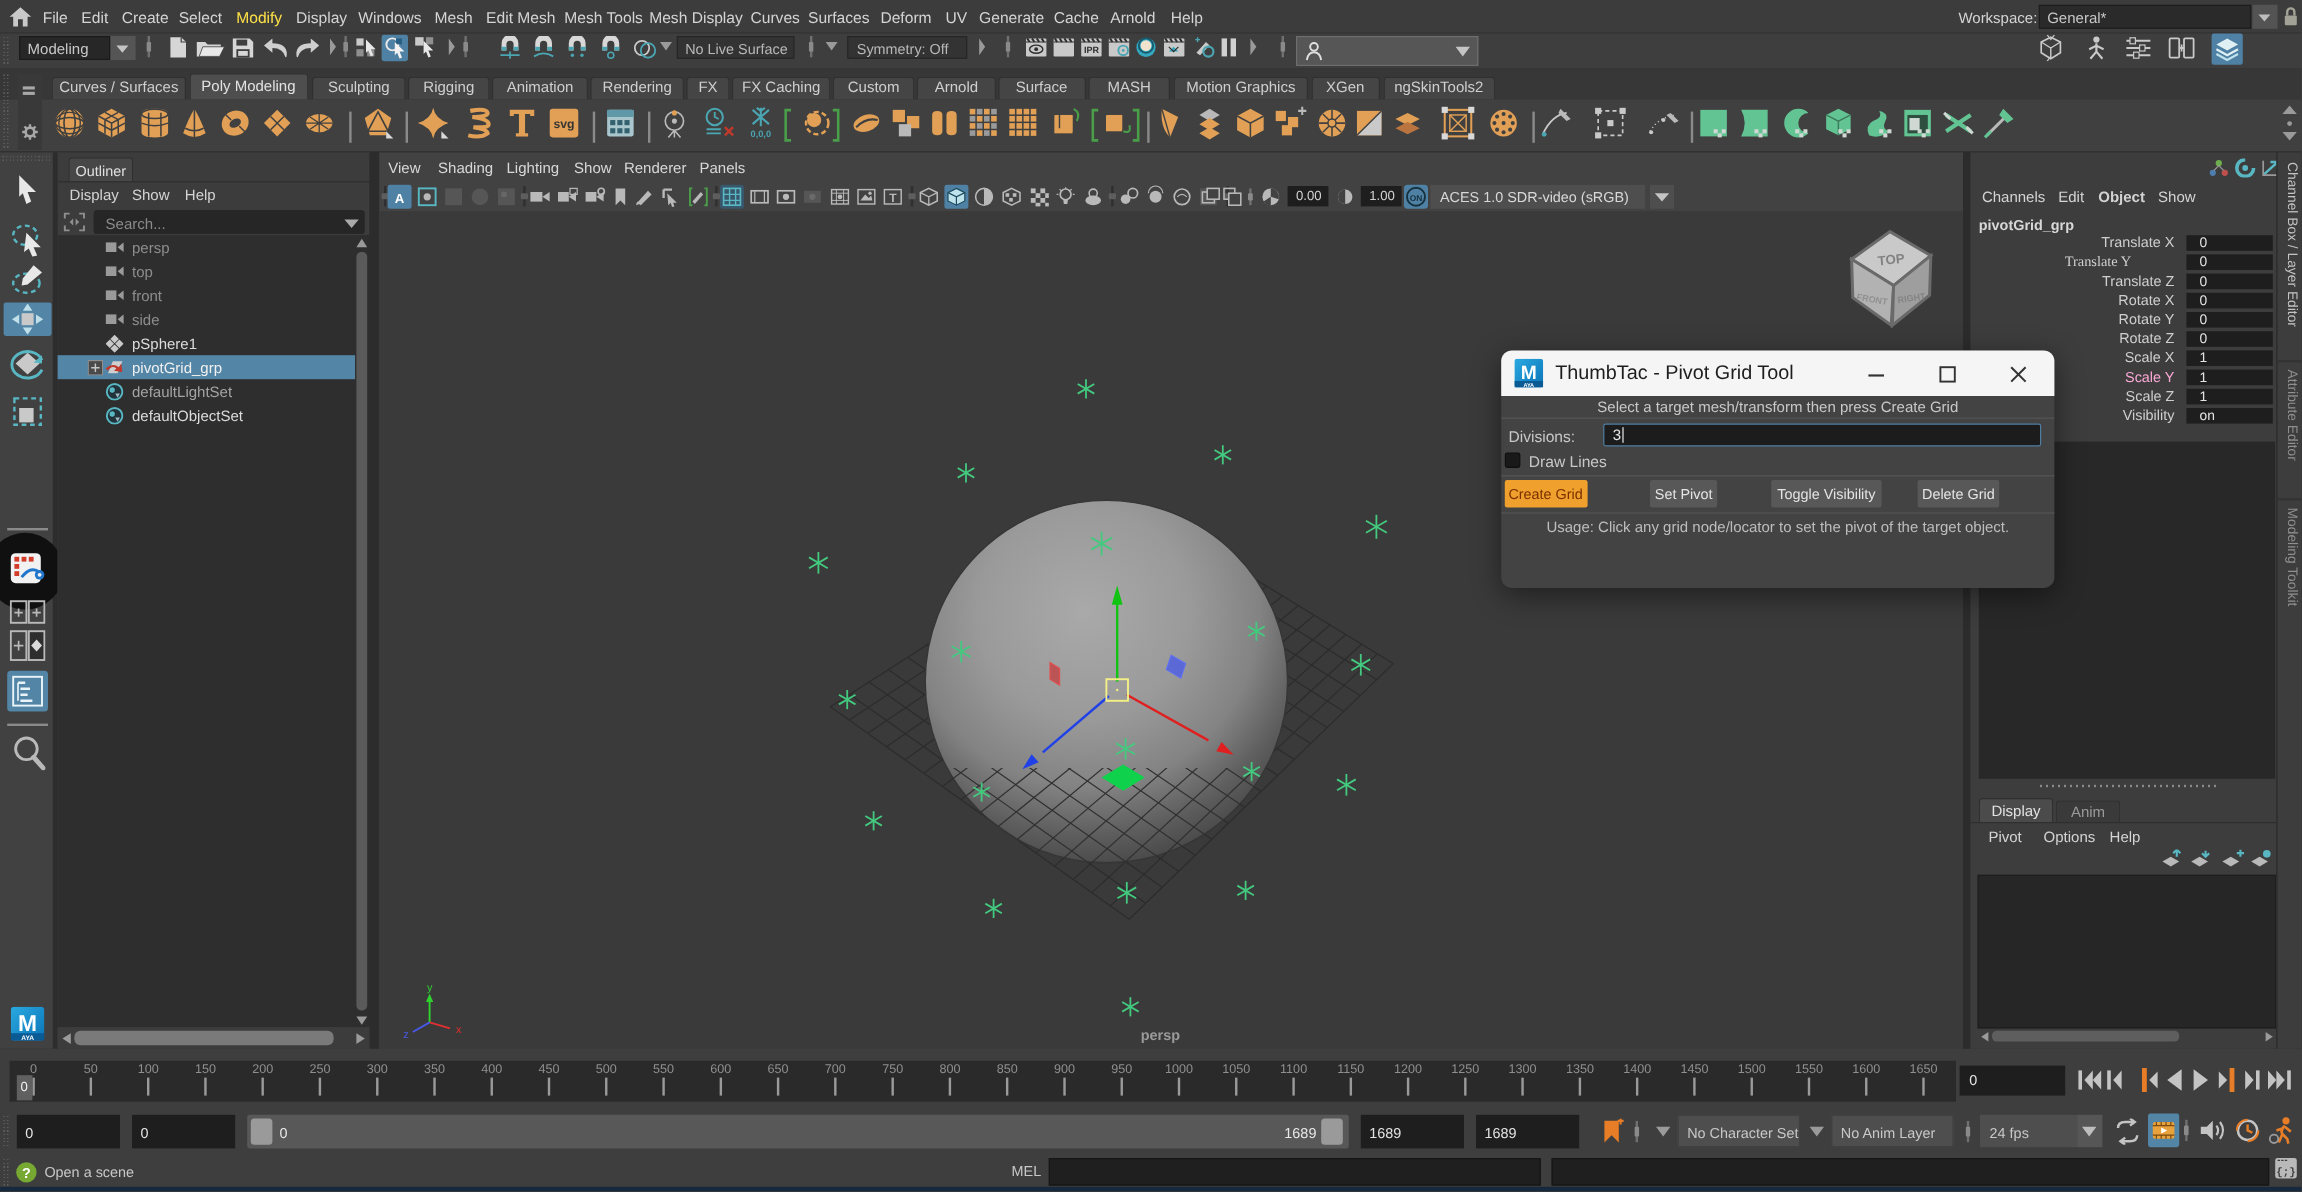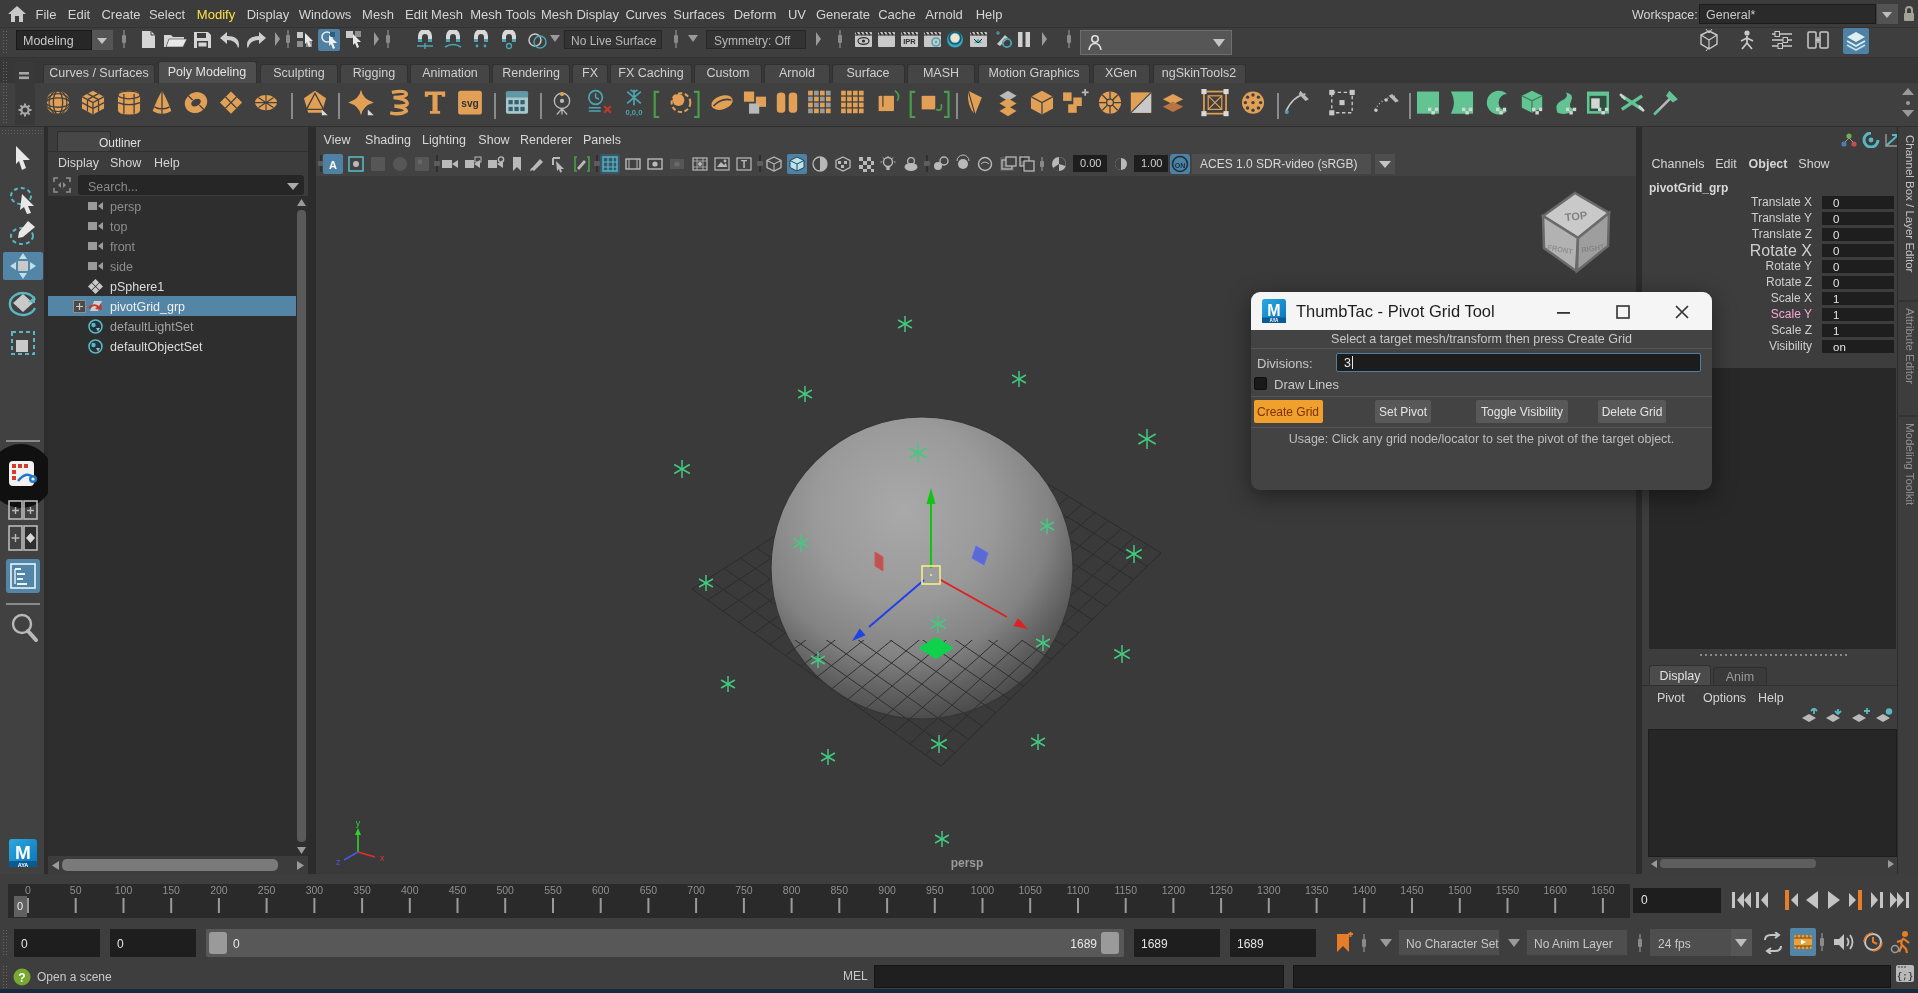--- a/index.html
+++ b/index.html
@@ -672,21 +672,21 @@
         <stop offset="1" stop-color="#0b74b8"></stop>
       </linearGradient>
     </defs>
     <rect x="0" y="0" width="28" height="28" rx="3" fill="url(#mg)"></rect>
     <text x="14" y="20" font-size="19" font-weight="bold" fill="#fff" text-anchor="middle" font-family="Liberation Sans">M</text>
     <rect x="0" y="22" width="28" height="6" fill="#0a5a94"></rect>
     <text x="14" y="27.5" font-size="5.5" font-weight="bold" fill="#fff" text-anchor="middle" font-family="Liberation Sans">AYA</text>
   </svg>
 <div style="position:absolute;left:48px;top:127px;width:260px;height:747px;background:#3c3c3c;"></div>
 <div style="position:absolute;left:57px;top:131px;width:54px;height:20px;background:#474747;border:1px solid #2f2f2f;border-bottom:none;border-radius:3px 3px 0 0;"></div>
-<div style="position:absolute;left:84px;top:137px;transform:translateX(-50%);font-size:12px;color:#e0e0e0;font-weight:normal;white-space:nowrap;line-height:1;margin-left:36px;">Outliner</div>
+<div style="position:absolute;left:84px;top:137px;transform:translateX(-50%);font-size:12px;color:#e0e0e0;font-weight:normal;white-space:nowrap;line-height:1;">Outliner</div>
 <div style="position:absolute;left:48px;top:151px;width:260px;height:1px;background:#2f2f2f;"></div>
 <div style="position:absolute;left:58px;top:157px;font-size:12.5px;color:#d4d4d4;font-weight:normal;white-space:nowrap;line-height:1;">Display</div>
 <div style="position:absolute;left:110px;top:157px;font-size:12.5px;color:#d4d4d4;font-weight:normal;white-space:nowrap;line-height:1;">Show</div>
 <div style="position:absolute;left:154px;top:157px;font-size:12.5px;color:#d4d4d4;font-weight:normal;white-space:nowrap;line-height:1;">Help</div>
 <svg style="position:absolute;left:52px;top:176px;" width="20" height="18" viewBox="0 0 20 18">
     <path d="M2 6 V2 H6 M14 2 H18 V6 M18 12 V16 H14 M6 16 H2 V12" stroke="#8f8f8f" stroke-width="1.6" fill="none"></path>
     <path d="M6 9 L9 6 L9 12 Z M14 9 L11 6 L11 12 Z" fill="#8f8f8f"></path>
   </svg>
 <div style="position:absolute;left:78px;top:175px;width:226px;height:20px;background:#262626;border-radius:3px;"></div>
 <div style="position:absolute;left:88px;top:181px;font-size:12.5px;color:#8a8a8a;font-weight:normal;white-space:nowrap;line-height:1;">Search...</div>
@@ -1154,27 +1154,27 @@
     <path d="M2 2 V14 H14" stroke="#9a9a9a" stroke-width="1.4" fill="none"></path>
   </svg>
 <div style="position:absolute;left:1678px;top:158px;transform:translateX(-50%);font-size:12.5px;color:#d4d4d4;font-weight:normal;white-space:nowrap;line-height:1;">Channels</div>
 <div style="position:absolute;left:1726px;top:158px;transform:translateX(-50%);font-size:12.5px;color:#d4d4d4;font-weight:normal;white-space:nowrap;line-height:1;">Edit</div>
 <div style="position:absolute;left:1768px;top:158px;transform:translateX(-50%);font-size:12.5px;color:#d4d4d4;font-weight:bold;white-space:nowrap;line-height:1;text-align:center;">Object</div>
 <div style="position:absolute;left:1814px;top:158px;transform:translateX(-50%);font-size:12.5px;color:#d4d4d4;font-weight:normal;white-space:nowrap;line-height:1;">Show</div>
 <div style="position:absolute;left:1649px;top:182px;font-size:12px;color:#d8d8d8;font-weight:bold;white-space:nowrap;line-height:1;">pivotGrid_grp</div>
 <div style="position:absolute;left:1700px;top:196px;width:112px;text-align:right;font-size:12px;color:#cfcfcf;line-height:13px;">Translate X</div>
 <div style="position:absolute;left:1822px;top:196px;width:72px;height:13px;background:#1e1e1e;"></div>
 <div style="position:absolute;left:1833px;top:198px;font-size:11.5px;color:#e4e4e4;font-weight:normal;white-space:nowrap;line-height:1;">0</div>
-<div style="position:absolute;left:1700px;top:212px;width:112px;text-align:right;font-size:12px;color:#cfcfcf;line-height:13px;">Translate Y</div>
+<div style="position:absolute;left:1664px;top:212px;width:112px;text-align:right;font-size:12px;color:#cfcfcf;line-height:13px;font-family:Liberation Serif, serif;">Translate Y</div>
 <div style="position:absolute;left:1822px;top:212px;width:72px;height:13px;background:#1e1e1e;"></div>
 <div style="position:absolute;left:1833px;top:214px;font-size:11.5px;color:#e4e4e4;font-weight:normal;white-space:nowrap;line-height:1;">0</div>
 <div style="position:absolute;left:1700px;top:228px;width:112px;text-align:right;font-size:12px;color:#cfcfcf;line-height:13px;">Translate Z</div>
 <div style="position:absolute;left:1822px;top:228px;width:72px;height:13px;background:#1e1e1e;"></div>
 <div style="position:absolute;left:1833px;top:230px;font-size:11.5px;color:#e4e4e4;font-weight:normal;white-space:nowrap;line-height:1;">0</div>
-<div style="position:absolute;left:1700px;top:244px;width:112px;text-align:right;font-size:16px;color:#cfcfcf;line-height:13px;">Rotate X</div>
+<div style="position:absolute;left:1700px;top:244px;width:112px;text-align:right;font-size:12px;color:#cfcfcf;line-height:13px;">Rotate X</div>
 <div style="position:absolute;left:1822px;top:244px;width:72px;height:13px;background:#1e1e1e;"></div>
 <div style="position:absolute;left:1833px;top:246px;font-size:11.5px;color:#e4e4e4;font-weight:normal;white-space:nowrap;line-height:1;">0</div>
 <div style="position:absolute;left:1700px;top:260px;width:112px;text-align:right;font-size:12px;color:#cfcfcf;line-height:13px;">Rotate Y</div>
 <div style="position:absolute;left:1822px;top:260px;width:72px;height:13px;background:#1e1e1e;"></div>
 <div style="position:absolute;left:1833px;top:262px;font-size:11.5px;color:#e4e4e4;font-weight:normal;white-space:nowrap;line-height:1;">0</div>
 <div style="position:absolute;left:1700px;top:276px;width:112px;text-align:right;font-size:12px;color:#cfcfcf;line-height:13px;">Rotate Z</div>
 <div style="position:absolute;left:1822px;top:276px;width:72px;height:13px;background:#1e1e1e;"></div>
 <div style="position:absolute;left:1833px;top:278px;font-size:11.5px;color:#e4e4e4;font-weight:normal;white-space:nowrap;line-height:1;">0</div>
 <div style="position:absolute;left:1700px;top:292px;width:112px;text-align:right;font-size:12px;color:#cfcfcf;line-height:13px;">Scale X</div>
 <div style="position:absolute;left:1822px;top:292px;width:72px;height:13px;background:#1e1e1e;"></div>

